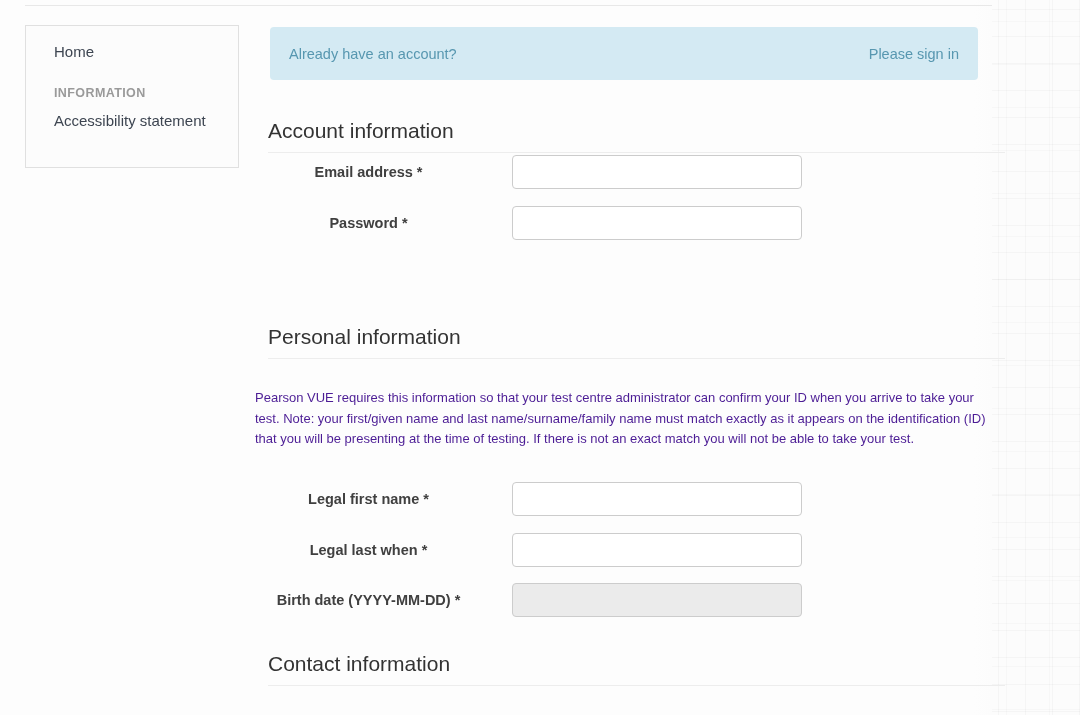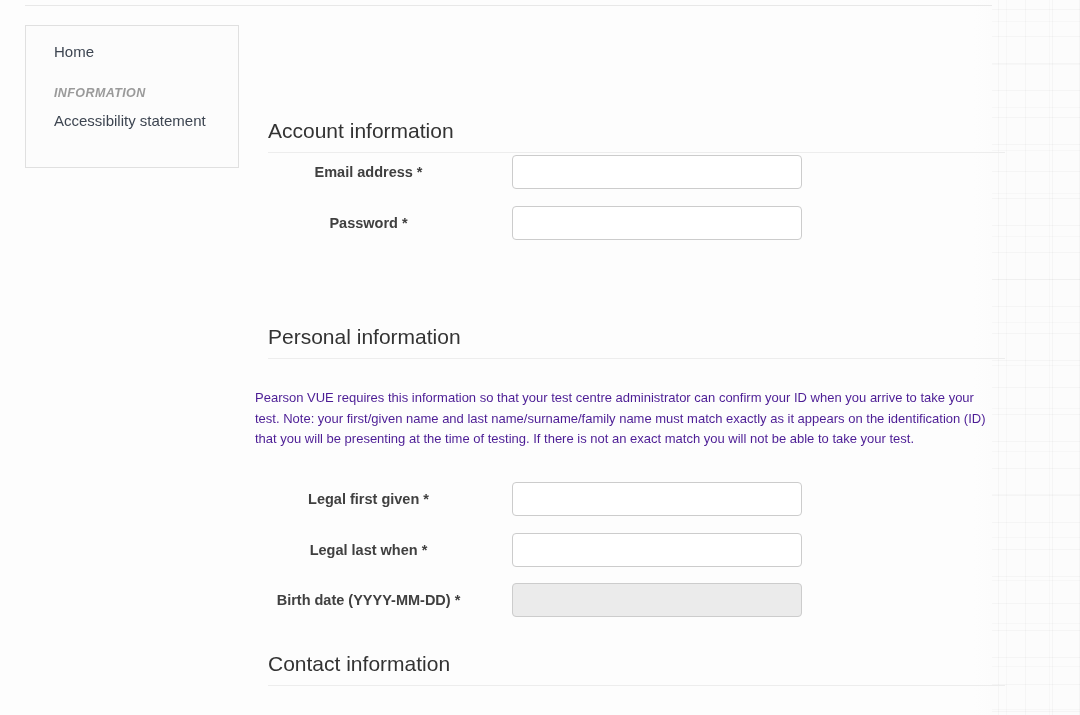--- a/index.html
+++ b/index.html
@@ -82,21 +82,20 @@
   #side-heading {
     position: absolute;
     left: 28px;
     top: 60px;
     font-size: 12.5px;
     font-weight: bold;
     letter-spacing: 0.4px;
     color: #9a9a9a;
     line-height: 15px;
     white-space: nowrap;
-    font-style: italic;
   }
   #side-accessibility { top: 86px; }
 
   
   #alert {
     position: absolute;
     left: 270px;
     top: 27px;
     width: 708px;
     height: 53px;
@@ -212,40 +211,44 @@
   <div id="pattern-gutter-fade"></div>
 
   <div id="top-rule"></div>
 
   <nav id="sidebar">
     <a class="side-link" id="side-home" href="#">Home</a>
     <div id="side-heading">INFORMATION</div>
     <a class="side-link" id="side-accessibility" href="#">Accessibility statement</a>
   </nav>
 
+  <div id="alert">
+    <span id="alert-text">Already have an account?</span>
+    <a id="alert-link" href="#">Please sign in</a>
+  </div>
 
   <h2 class="section-heading" id="heading-account">Account information</h2>
 
   <div class="form-row" id="row-email">
     <label class="form-label" for="input-email">Email address *</label>
     <input class="form-input" id="input-email" type="email" value="" style="">
   </div>
 
   <div class="form-row" id="row-password">
     <label class="form-label" for="input-password">Password *</label>
     <input class="form-input" id="input-password" type="password" value="" style="">
   </div>
 
 
   <h2 class="section-heading" id="heading-personal">Personal information</h2>
 
   <p id="intro-paragraph">Pearson VUE requires this information so that your test centre administrator can confirm your ID when you arrive to take your test. Note: your first/given name and last name/surname/family name must match exactly as it appears on the identification (ID) that you will be presenting at the time of testing. If there is not an exact match you will not be able to take your test.</p>
 
   <div class="form-row" id="row-firstname">
-    <label class="form-label" for="input-firstname">Legal first given *</label>
+    <label class="form-label" for="input-firstname">Legal first name *</label>
     <input class="form-input" id="input-firstname" type="text" value="" style="">
   </div>
 
   <div class="form-row" id="row-lastname">
     <label class="form-label" for="input-lastname">Legal last when *</label>
     <input class="form-input" id="input-lastname" type="text" value="" style="">
   </div>
 
   <div class="form-row" id="row-birthdate">
     <label class="form-label" for="input-birthdate">Birth date (YYYY-MM-DD) *</label>

